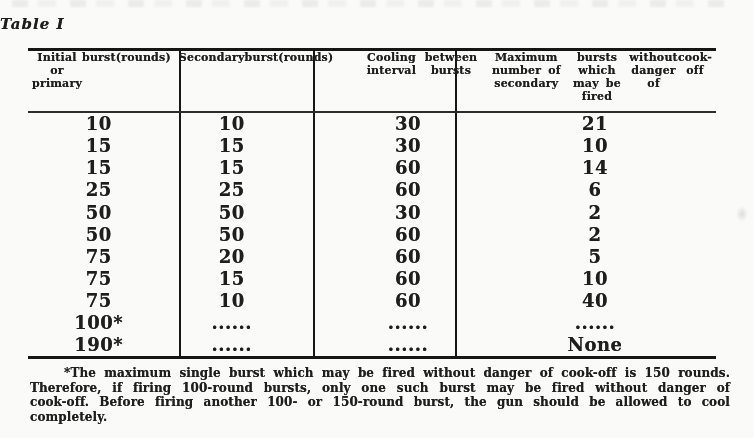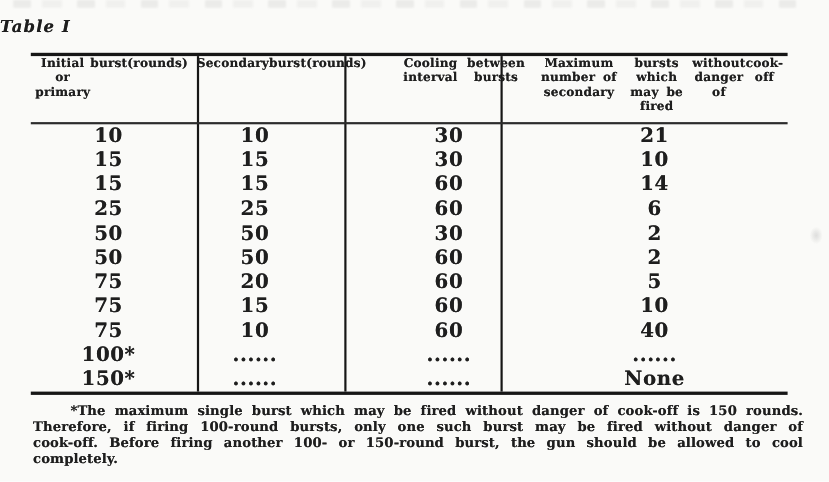--- a/index.html
+++ b/index.html
@@ -170,21 +170,21 @@
         <div class="tcell c3">60</div>
         <div class="tcell c4">40</div>
       </div>
       <div class="trow">
         <div class="tcell c1">100*</div>
         <div class="tcell c2">......</div>
         <div class="tcell c3">......</div>
         <div class="tcell c4">......</div>
       </div>
       <div class="trow">
-        <div class="tcell c1">150*</div>
+        <div class="tcell c1">190*</div>
         <div class="tcell c2">......</div>
         <div class="tcell c3">......</div>
         <div class="tcell c4">None</div>
       </div>
     </div>
 
     <div class="rule rule-bottom"></div>
   </div>
 
   <div class="footnote">

